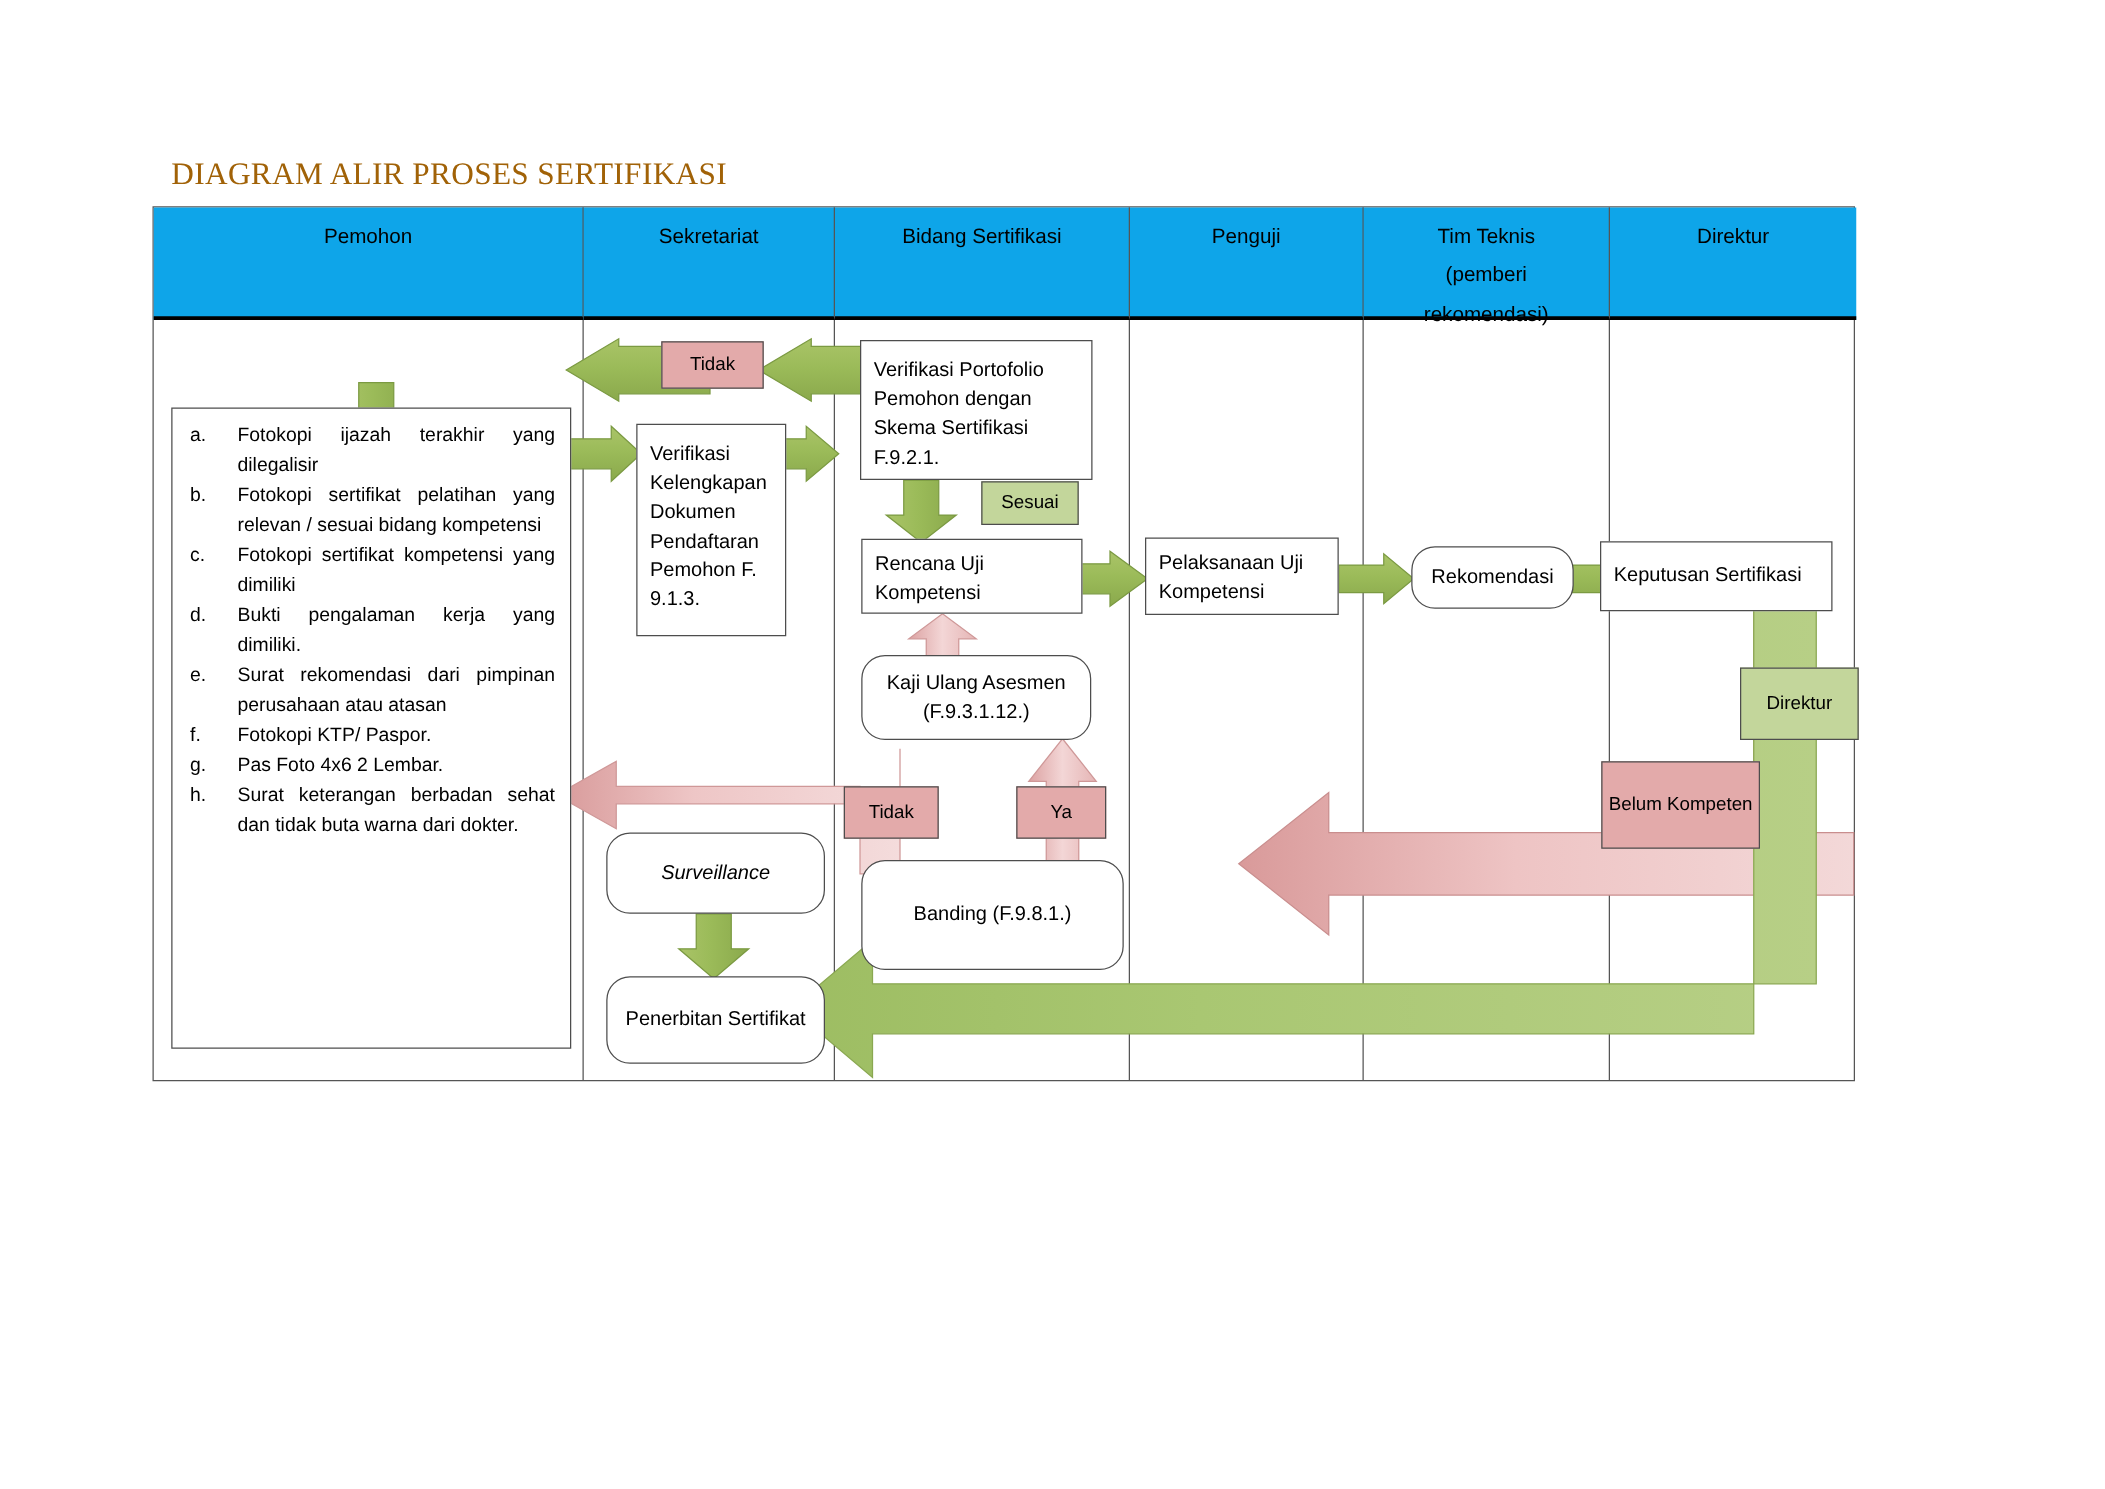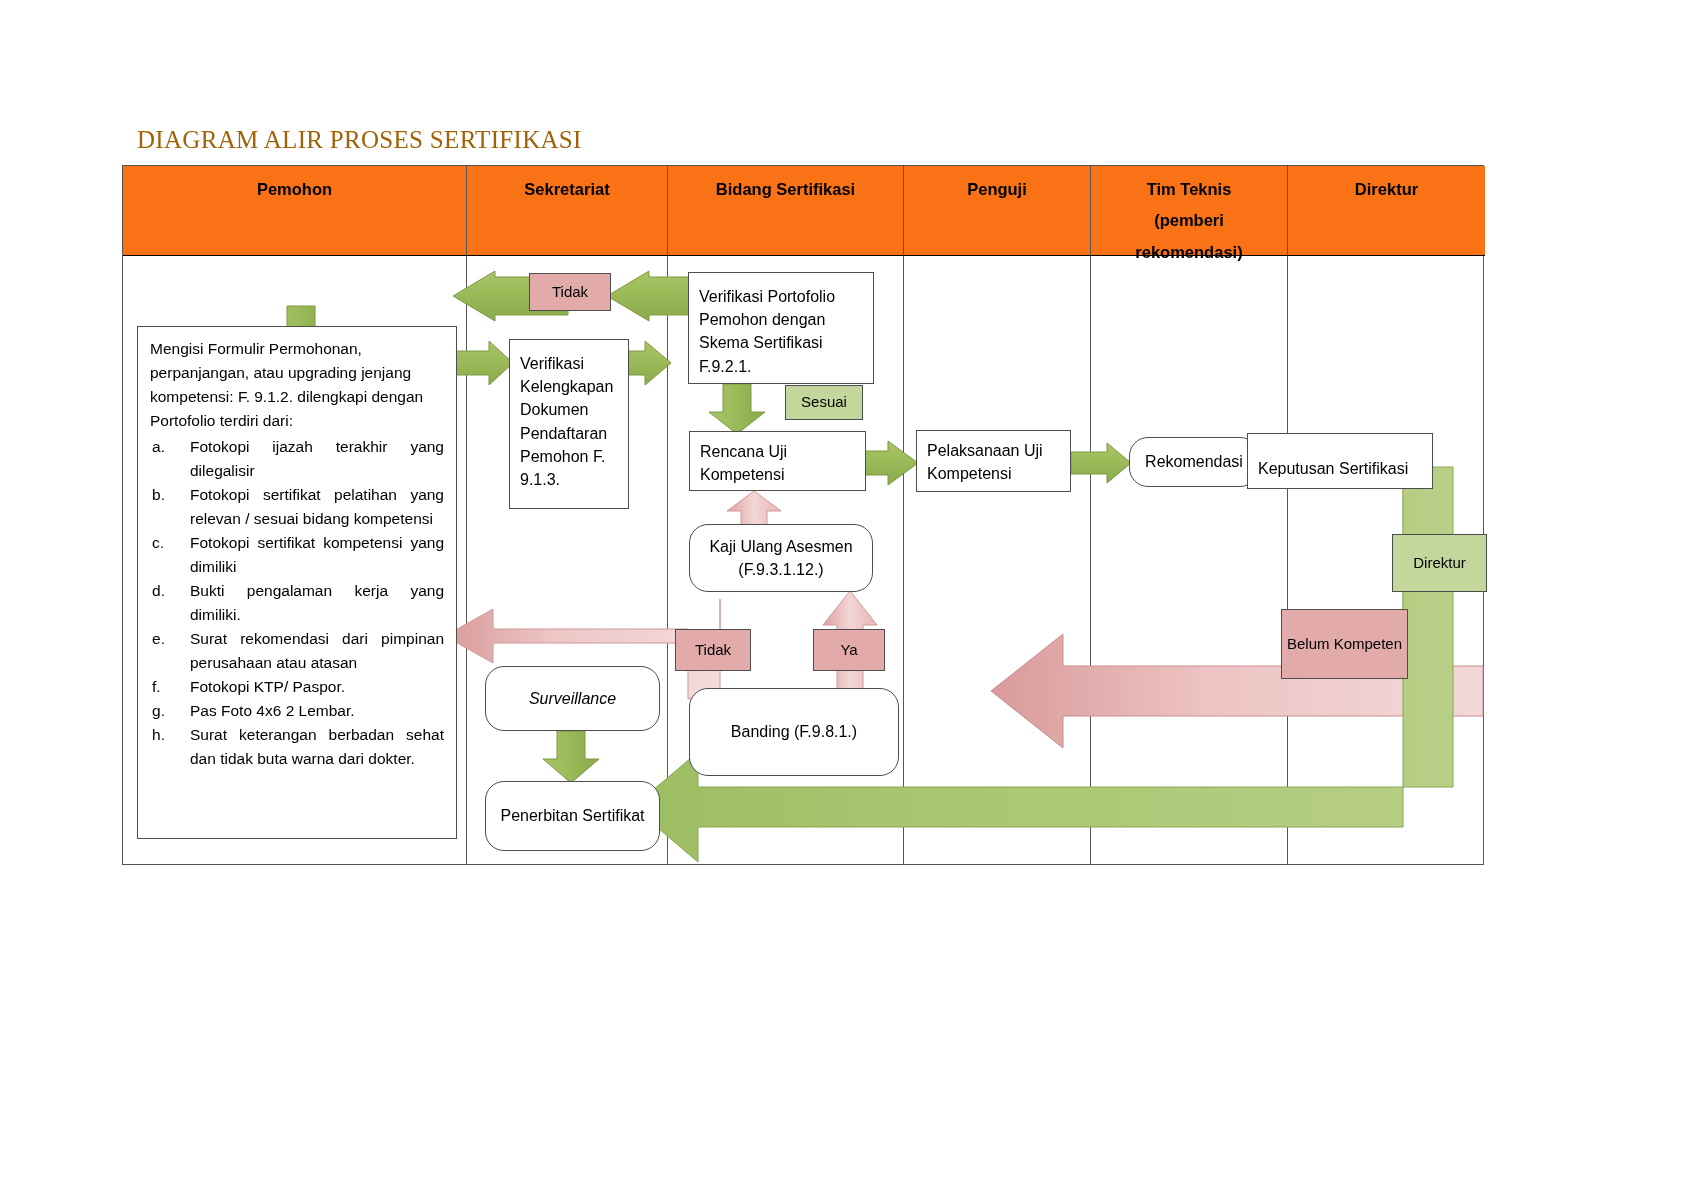--- a/index.html
+++ b/index.html
@@ -40,29 +40,29 @@
     top: 0;
     bottom: 0;
     border-right: 1px solid #555;
     box-sizing: border-box;
   }
   .lane-col.last { border-right: none; }
   .lane-head {
     position: absolute;
     top: 0;
     height: 90px;
-    background: #f97316;
+    background: #0ea5e9;
     border-right: 1px solid #555;
-    border-bottom: 1px solid #000000;
+    border-bottom: 3px solid #000000;
     box-sizing: border-box;
     display: flex;
     flex-direction: column;
     align-items: center;
     padding-top: 8px;
-    font-weight: bold;
+    font-weight: normal;
     font-size: 16.5px;
     color: #000;
     line-height: 1.9;
   }
   .lane-head.last { border-right: none; }
 
   
   .pbox {
     position: absolute;
     background: #fff;
@@ -293,21 +293,20 @@
   </div>
 
   <div class="arrow" style="left:420px; top:565px; width:56px; height:52px;">
     <svg width="56" height="52" viewBox="0 0 56 52">
       <path d="M 14 0 L 42 0 L 42 28 L 56 28 L 28 52 L 0 28 L 14 28 Z" fill="url(#gGradV)" stroke="#7b9a42" stroke-width="1"></path>
     </svg>
   </div>
 
 
   <div class="pbox" style="left:14px; top:160px; width:320px; height:513px; padding:10px 12px 8px 12px; font-size:15.5px; line-height:1.55;">
-    <div class="req-intro">Mengisi Formulir Permohonan, perpanjangan, atau upgrading jenjang kompetensi: F. 9.1.2. dilengkapi dengan Portofolio terdiri dari:</div>
     <ol class="req-list">
       <li>Fotokopi ijazah terakhir yang dilegalisir</li>
       <li>Fotokopi sertifikat pelatihan yang relevan / sesuai bidang kompetensi</li>
       <li>Fotokopi sertifikat kompetensi yang dimiliki</li>
       <li>Bukti pengalaman kerja yang dimiliki.</li>
       <li>Surat rekomendasi dari pimpinan perusahaan atau atasan</li>
       <li>Fotokopi KTP/ Paspor.</li>
       <li>Pas Foto 4x6 2 Lembar.</li>
       <li>Surat keterangan berbadan sehat dan tidak buta warna dari dokter.</li>
     </ol>
@@ -342,21 +341,21 @@
   </div>
 
   <div class="pbox" style="left:793px; top:264px; width:155px; height:62px; padding:8px 10px;">
     <span>Pelaksanaan Uji Kompetensi</span>
   </div>
 
   <div class="pbox center" style="left:1006px; top:271px; width:130px; height:50px;">
     <span>Rekomendasi</span>
   </div>
 
-  <div class="pbox" style="left:1124px; top:267px; width:186px; height:56px; display:flex; align-items:flex-end;">
+  <div class="pbox" style="left:1157px; top:267px; width:186px; height:56px; display:flex; align-items:center;">
     <span>Keputusan Sertifikasi</span>
   </div>
 
   <div class="chip pink" style="left:406px; top:107px; width:82px; height:38px;">
     <span>Tidak</span>
   </div>
 
   <div class="chip green" style="left:662px; top:219px; width:78px; height:35px;">
     <span>Sesuai</span>
   </div>

